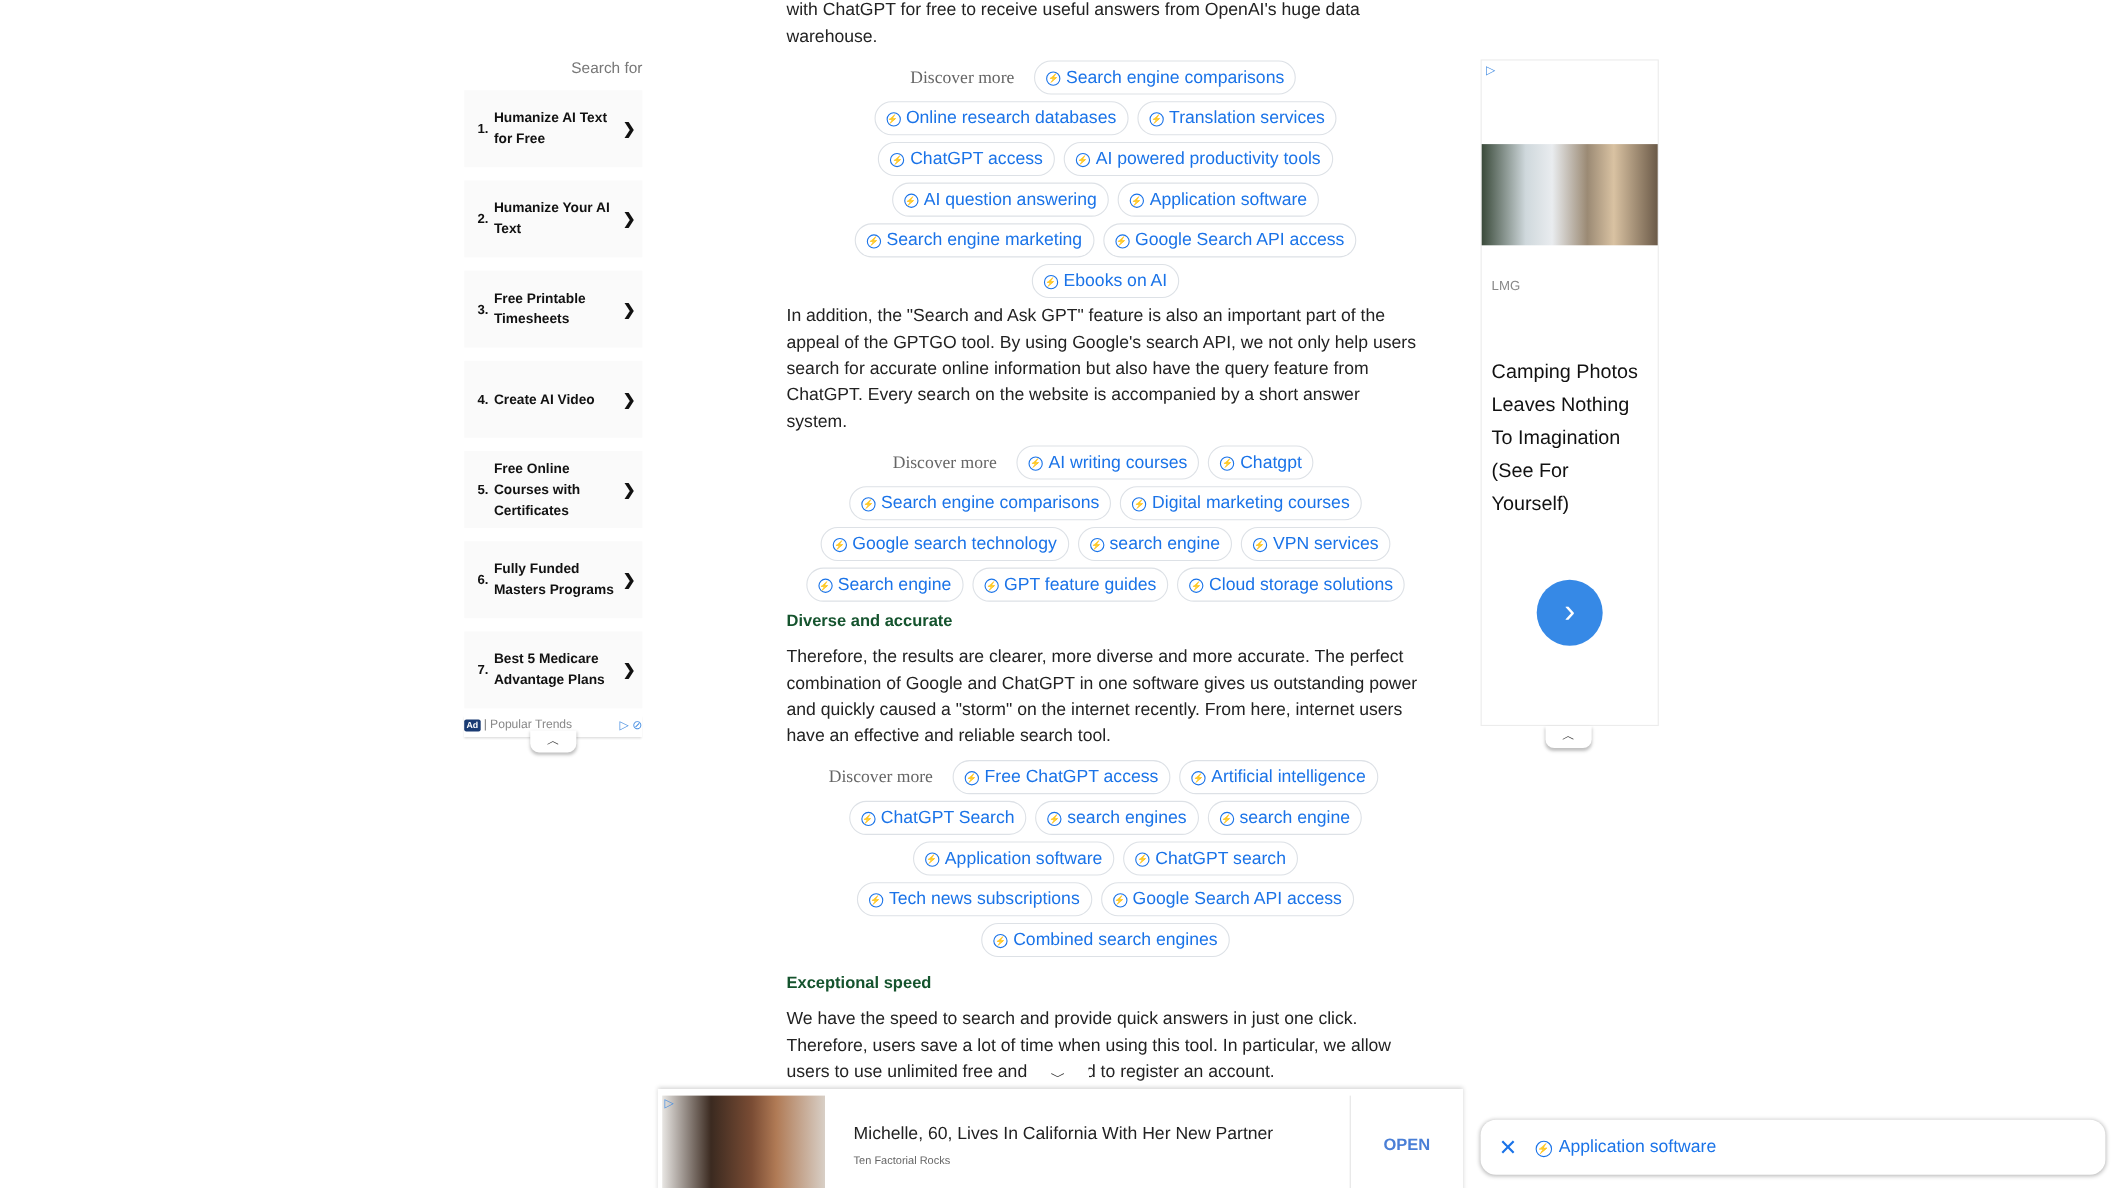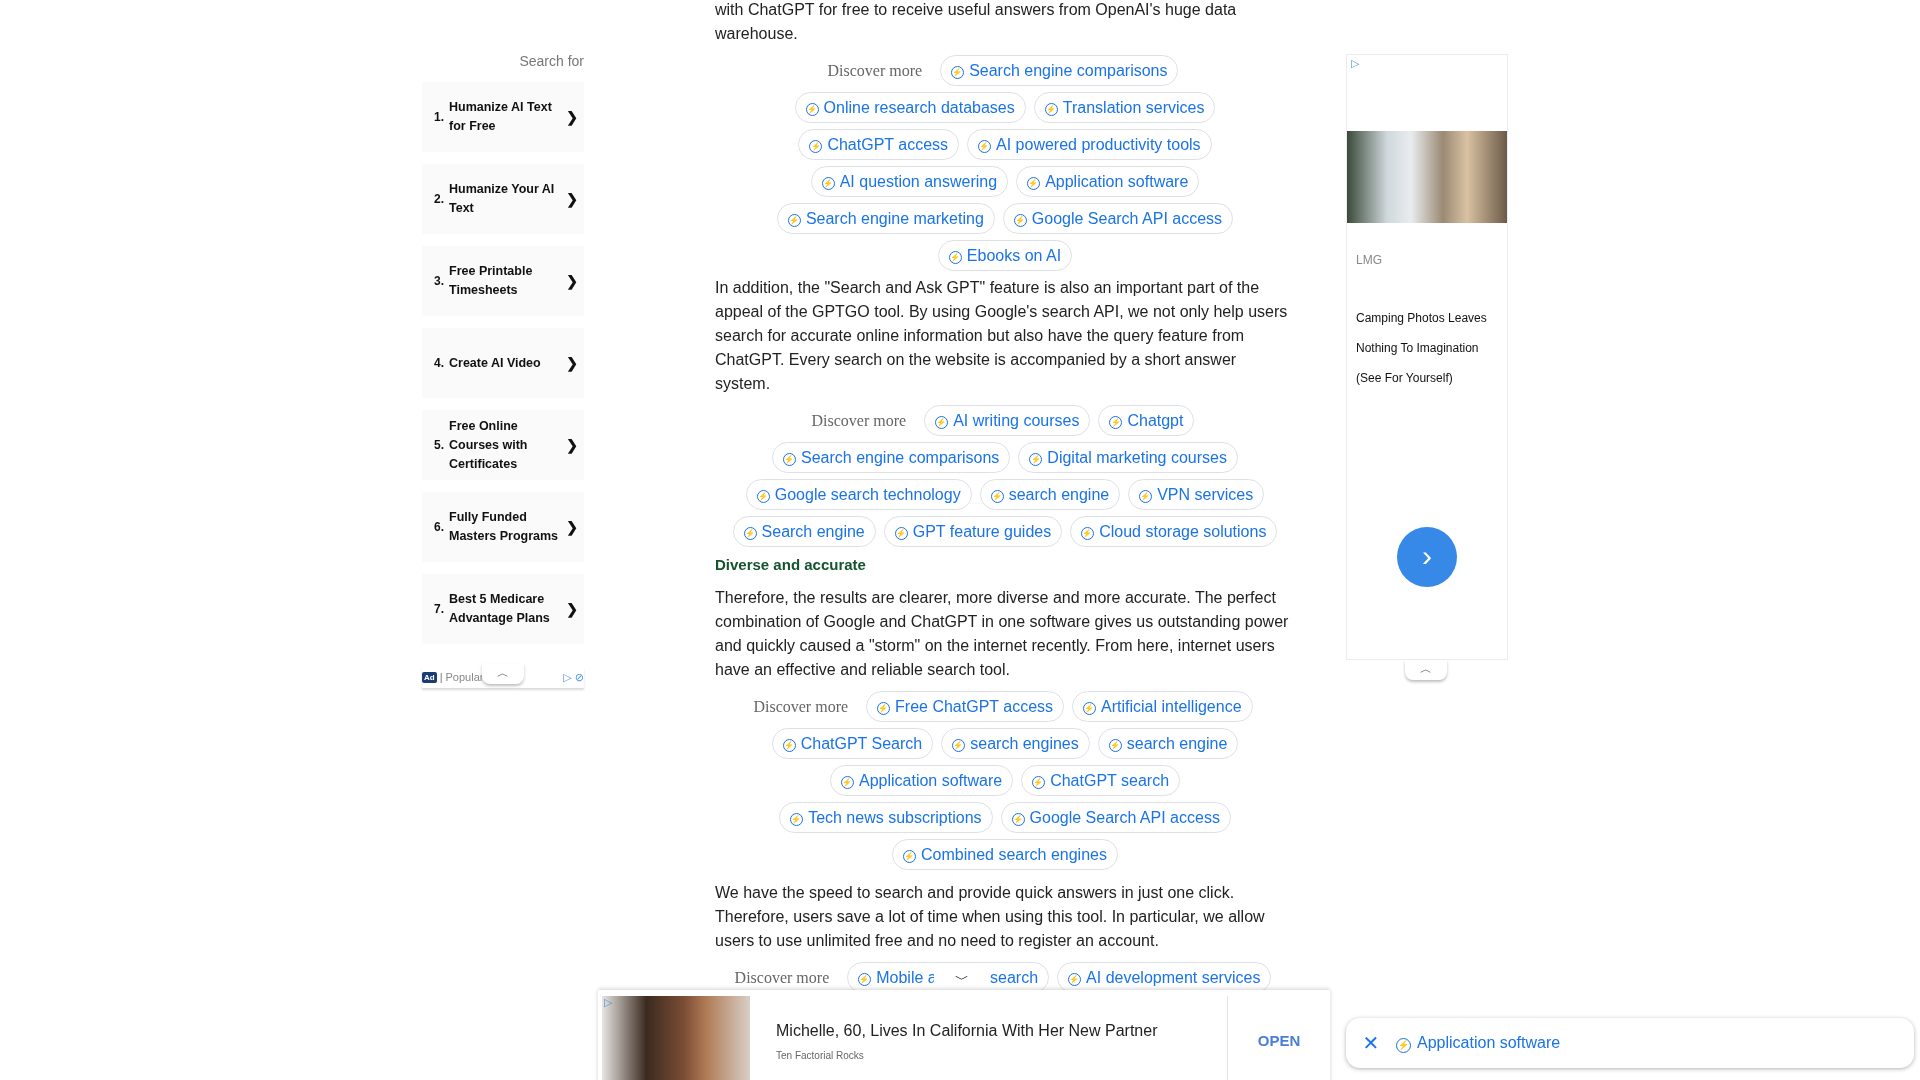--- a/index.html
+++ b/index.html
@@ -6,41 +6,41 @@
   body { width:1920px; height:1080px; position:relative; overflow:hidden; background:#fff; font-family:"Liberation Sans", sans-serif; color:#222; }
   .abs { position:absolute; }
 
   
   #left-ad { left:422px; top:50px; width:162px; }
   #left-ad .search-for { text-align:right; font-size:14px; color:#777; height:20px; line-height:22px; }
   #left-ad .item { background:#fafafa; height:70px; margin-top:12px; display:flex; align-items:center; font-size:12.5px; font-weight:bold; color:#111; cursor:pointer; }
   #left-ad .item .num { width:22px; text-align:right; padding-right:5px; font-size:12px; }
   #left-ad .item .lbl { flex:1; line-height:19px; }
   #left-ad .item .chev { width:24px; text-align:center; font-size:14px; }
-  #left-ad .footer { margin-top:24px; height:18px; display:flex; align-items:center; font-size:11px; color:#888; box-shadow:0 2px 2px rgba(0,0,0,.15); padding-bottom:2px; }
+  #left-ad .footer { margin-top:6px; height:18px; display:flex; align-items:center; font-size:11px; color:#888; box-shadow:0 2px 2px rgba(0,0,0,.15); padding-bottom:2px; }
   #left-ad .footer .adbadge { background:#1a3b73; color:#fff; font-size:8px; font-weight:bold; padding:1px 2px; border-radius:2px; margin-right:3px; }
   #left-ad .footer .sep { color:#777; margin-right:3px; }
   #left-ad .footer .icons { margin-left:auto; color:#4a90e2; font-size:11px; }
   .collapse-tab { width:42px; height:20px; background:#fff; border-radius:0 0 8px 8px; box-shadow:0 2px 3px rgba(0,0,0,.25); text-align:center; font-size:12px; color:#444; line-height:18px; }
 
   
   #main { left:675px; top:0; width:580px; font-family:"Liberation Sans", sans-serif;margin-left:40px; }
   .para { font-size:16px; line-height:24px; color:#222; margin:0; }
   .h2 { font-size:15px; color:#14532d; margin:0; line-height:26px; }
   .discover { text-align:center; margin:4px 0 2px 0; }
   .discover .dm { display:inline-block; font-family:"Liberation Serif", serif; font-size:16px; color:#666; margin-right:14px; vertical-align:middle; }
   .chip { display:inline-block; border:1px solid #dde1e6; border-radius:16px; padding:0 10px; height:29px; line-height:29px; margin:3px 4px; font-size:16px; color:#1a73e8; font-weight:500; vertical-align:middle; white-space:nowrap; cursor:pointer; }
   .chip .bolt { display:inline-block; width:11px; height:11px; border:1.5px solid #1a73e8; border-radius:50%; font-size:8px; line-height:11px; text-align:center; margin-right:5px; vertical-align:1px; }
 
   
   #right-ad { left:1346px; top:54px; width:160px; height:604px; border:1px solid #ececec; background:#fff; }
   #right-ad .adi { position:absolute; left:4px; top:2px; color:#4a90e2; font-size:11px; }
   #right-ad .photo { position:absolute; left:0; top:76px; width:160px; height:92px; background:linear-gradient(90deg,#3a4a3a 0%,#cfd8dc 25%,#e9ecef 40%,#9b8a74 60%,#d9c2a2 75%,#6b5a48 100%); }
   #right-ad .src { position:absolute; left:9px; top:198px; font-size:12px; color:#888; }
-  #right-ad .title { position:absolute; left:9px; top:248px; width:145px; font-size:12px; line-height:30px; color:#111; }
+  #right-ad .title { position:absolute; left:9px; top:268px; width:145px; font-size:18px; line-height:30px; color:#111; }
   #right-ad .next { position:absolute; left:50px; top:472px; width:60px; height:60px; border-radius:50%; background:#3689e6; color:#fff; text-align:center; line-height:58px; font-size:30px; cursor:pointer; }
 
   
   #bottom-ad { left:598px; top:990px; width:732px; height:95px; background:#fff; box-shadow:0 -1px 4px rgba(0,0,0,.18); }
   #bottom-ad .photo { position:absolute; left:4px; top:6px; width:148px; height:89px; background:linear-gradient(90deg,#e8e6e3 0%,#3b2a20 30%,#7a4c34 55%,#b07a55 70%,#d8cfc6 100%); }
   #bottom-ad .adi { position:absolute; left:6px; top:6px; color:#4a90e2; font-size:11px; }
   #bottom-ad .headline { position:absolute; left:178px; top:32px; font-size:16px; color:#222; }
   #bottom-ad .src { position:absolute; left:178px; top:60px; font-size:10px; color:#666; }
   #bottom-ad .open { position:absolute; right:0; top:6px; width:102px; height:89px; border-left:1px solid #e4e4e4; color:#4a7fd6; font-weight:bold; font-size:15px; text-align:center; line-height:89px; cursor:pointer; }
   #bottom-toggle { left:934px; top:966px; width:56px; height:26px; background:#fff; border-radius:8px 8px 0 0; text-align:center; font-size:14px; line-height:26px; color:#333; }
@@ -125,20 +125,21 @@
   <p class="para" style="margin-top:8px;">Therefore, the results are clearer, more diverse and more accurate. The perfect combination of Google and ChatGPT in one software gives us outstanding power and quickly caused a "storm" on the internet recently. From here, internet users have an effective and reliable search tool.</p>
 
   <div class="discover" style="margin-top:6px;">
     <span class="dm">Discover more</span><span class="chip"><span class="bolt">⚡</span><span>Free ChatGPT access</span></span><span class="chip"><span class="bolt">⚡</span><span>Artificial intelligence</span></span><br>
     <span class="chip"><span class="bolt">⚡</span><span>ChatGPT Search</span></span><span class="chip"><span class="bolt">⚡</span><span>search engines</span></span><span class="chip"><span class="bolt">⚡</span><span>search engine</span></span><br>
     <span class="chip"><span class="bolt">⚡</span><span>Application software</span></span><span class="chip"><span class="bolt">⚡</span><span>ChatGPT search</span></span><br>
     <span class="chip"><span class="bolt">⚡</span><span>Tech news subscriptions</span></span><span class="chip"><span class="bolt">⚡</span><span>Google Search API access</span></span><br>
     <span class="chip"><span class="bolt">⚡</span><span>Combined search engines</span></span>
   </div>
 
+  <h2 class="h2" style="margin-top:8px;">Exceptional speed</h2>
   <p class="para" style="margin-top:8px;">We have the speed to search and provide quick answers in just one click. Therefore, users save a lot of time when using this tool. In particular, we allow users to use unlimited free and no need to register an account.</p>
 
   <div class="discover" style="margin-top:6px;">
     <span class="dm">Discover more</span><span class="chip"><span class="bolt">⚡</span><span>Mobile apps for search</span></span><span class="chip"><span class="bolt">⚡</span><span>AI development services</span></span><br>
     <span class="chip"><span class="bolt">⚡</span><span>Data privacy software</span></span><span class="chip"><span class="bolt">⚡</span><span>Artificial intelligence</span></span>
   </div>
 </div>
 
 <div id="right-ad" class="abs">
   <span class="adi">▷</span>

